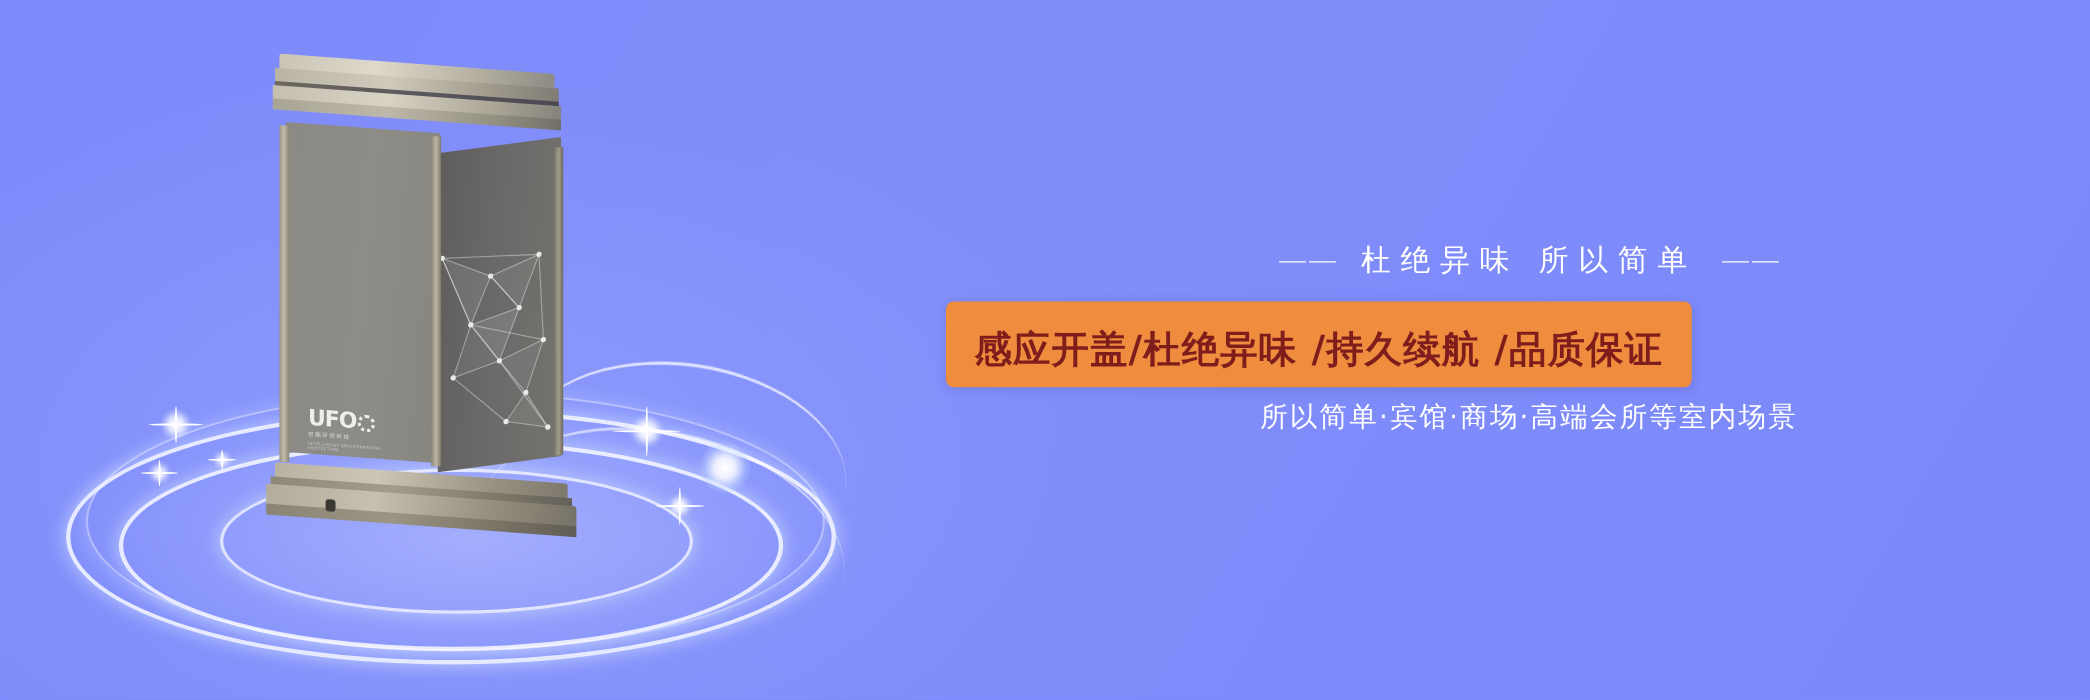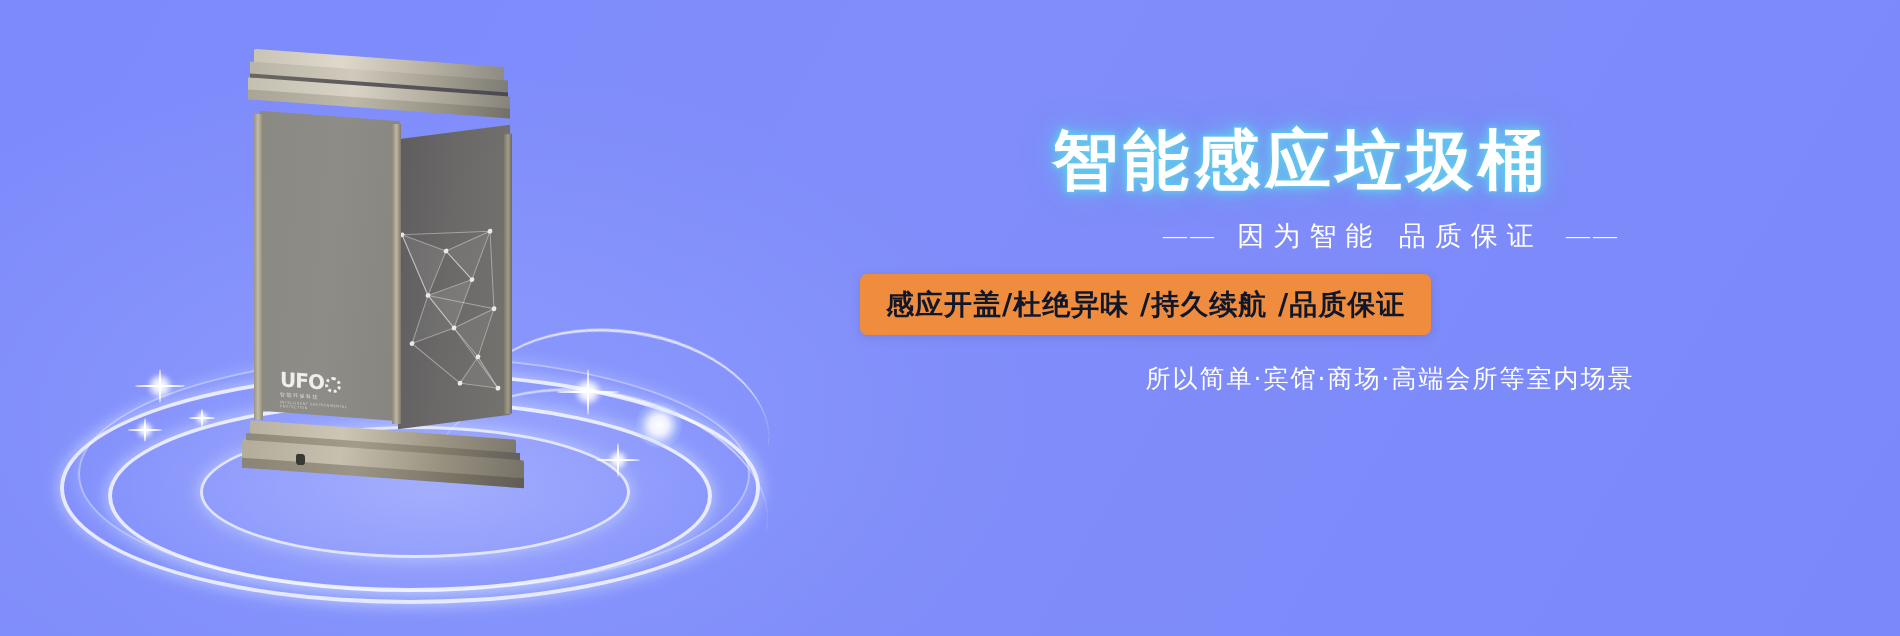--- a/index.html
+++ b/index.html
@@ -206,22 +206,22 @@
     font-size:27px; color:#ffffff; font-weight:400;
     letter-spacing:9px;
     white-space:nowrap;
   }
   .subtitle .dash{ letter-spacing:0; padding:0 4px; font-weight:300;}
 
   .badge{
     position:absolute; left:-20px; top:274px;
     background:#ef8c3d;
     border-radius:7px;
-    padding:14px 26px 13px 26px;
-    font-size:28px; font-weight:700; color:#0f172a;
+    padding:24px 26px 13px 26px;
+    font-size:34px; font-weight:700; color:#7f1d1d;
     letter-spacing:1px; line-height:1.22;
     white-space:nowrap;
     box-shadow:0 2px 10px rgba(60,50,120,.18);
   }
 
   .scene{
     position:absolute; left:0; top:362px; width:1020px;
     text-align:center;
     font-size:25px; color:#ffffff; font-weight:400;
     letter-spacing:2px;
@@ -336,25 +336,24 @@
         <div class="base-b"></div>
         <div class="base-f"></div>
         <div class="base-hole"></div>
       </div>
 
     </div>
   </div>
 
   <div class="copy">
 
-    <div class="title">智能感应垃圾桶</div>
 
     <div class="subtitle">
       <span class="dash">——</span>
-      <span>因为智能 品质保证</span>
+      <span>杜绝异味 所以简单</span>
       <span class="dash">——</span>
     </div>
 
     <div class="badge">感应开盖/杜绝异味 /持久续航 /品质保证</div>
 
     <div class="scene">所以简单·宾馆·商场·高端会所等室内场景</div>
 
   </div>
 </div>
 

